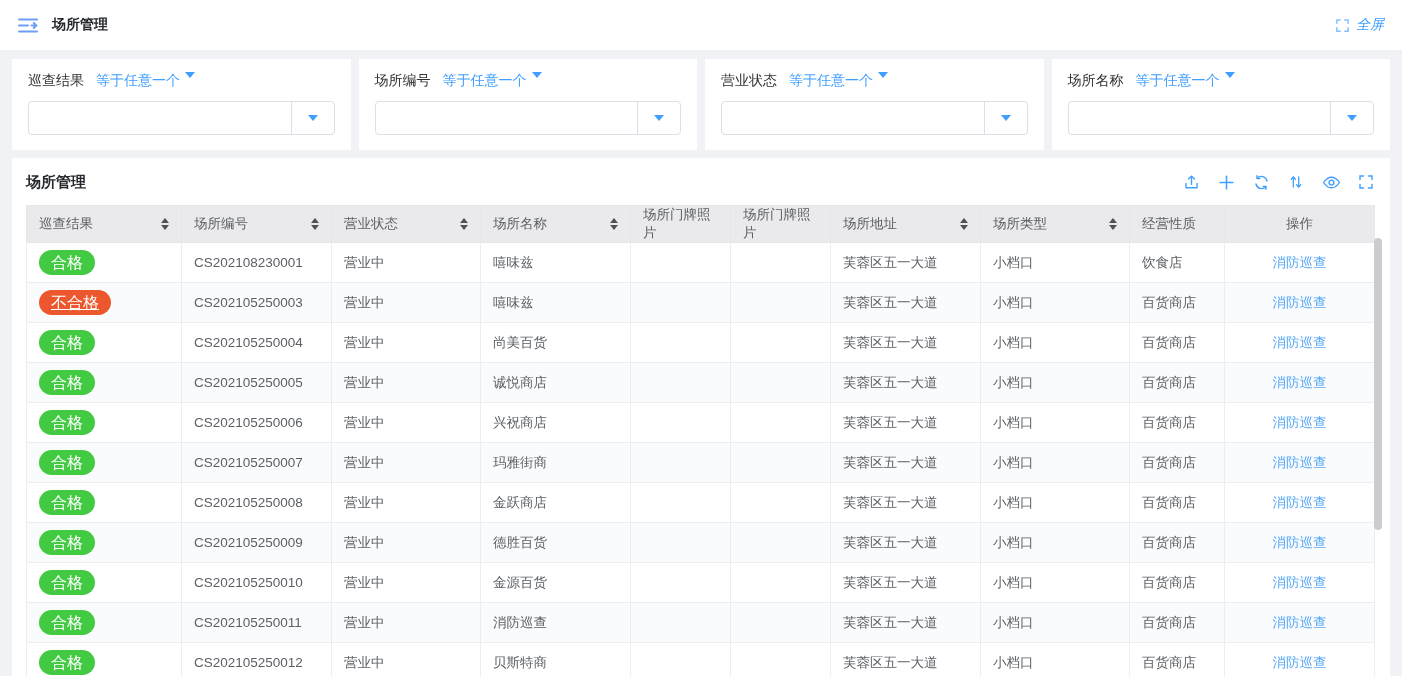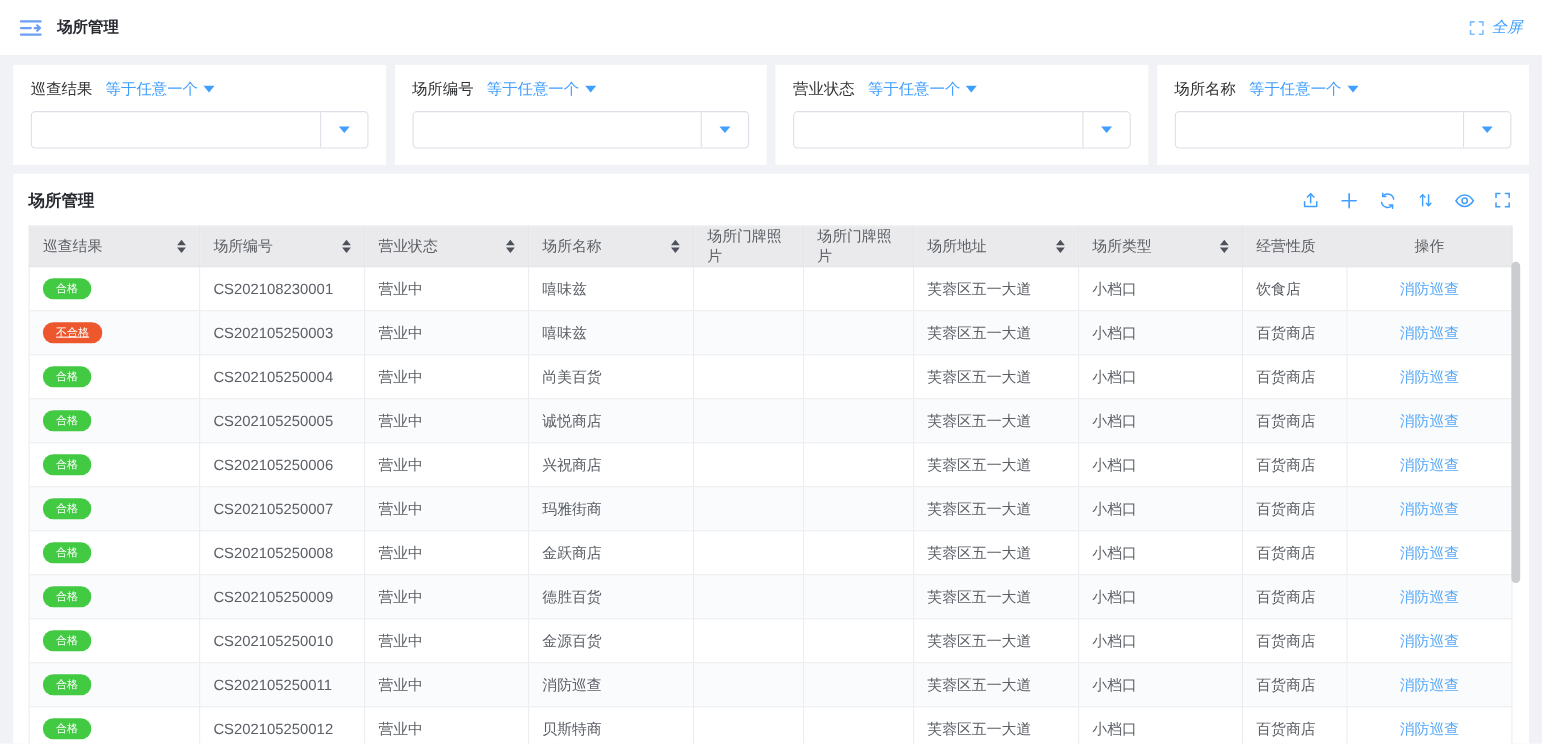--- a/index.html
+++ b/index.html
@@ -16,21 +16,21 @@
   }
   .topbar-left { display:flex; align-items:center; gap:14px; }
   .topbar-title { font-weight:bold; font-size:14px; color:#26292e; }
   .topbar-right { display:flex; align-items:center; gap:6px; color:var(--accent); cursor:pointer; font-size:14px;font-style:italic; }
   .icon-btn { display:inline-flex; align-items:center; cursor:pointer; }
   
   .filters { display:flex; gap:8px; margin:8px 12px 0; }
   .filter-card { flex:1; background:#fff; padding:13px 16px 15px; }
   .filter-head { display:flex; align-items:center; gap:12px; font-size:14px; }
   .filter-label { color:#303133; }
-  .filter-op { color:var(--accent); display:inline-flex; align-items:center; gap:5px; cursor:pointer; }
+  .filter-op { color:var(--accent); display:inline-flex; align-items:flex-start; gap:5px; cursor:pointer; }
   .caret-down { width:0; height:0; border-left:5px solid transparent; border-right:5px solid transparent; border-top:6px solid var(--accent); }
   .select { margin-top:11px; height:34px; border:1px solid #dcdfe6; border-radius:4px; background:#fff; display:flex; cursor:pointer; }
   .select-input { flex:1; }
   .select-arrow { width:43px; border-left:1px solid #dcdfe6; display:flex; align-items:center; justify-content:center; }
   
   .panel { background:#fff; margin:8px 12px 0; padding:14px 14px 0; height:527px; overflow:hidden; }
   .panel-head { display:flex; align-items:center; justify-content:space-between; margin-bottom:13px; }
   .panel-title { font-weight:bold; font-size:15px; color:#26292e; }
   .toolbar { display:flex; align-items:center; gap:15px; color:var(--accent); }
   .tbtn { display:inline-flex; align-items:center; justify-content:center; width:20px; height:20px; cursor:pointer; }
@@ -46,21 +46,21 @@
   .sorter { display:inline-flex; flex-direction:column; gap:2px; margin-left:4px; }
   .sorter i { display:block; width:0; height:0; border-left:4.5px solid transparent; border-right:4.5px solid transparent; }
   .sorter .up { border-bottom:5px solid #4d525a; }
   .sorter .dn { border-top:5px solid #4d525a; }
   .grid td {
     height:40px; padding:0 12px; border:1px solid #ebedf1; font-size:13.5px; color:#5c6066;
     background:#fff; white-space:nowrap; overflow:hidden;
   }
   .grid tbody tr:nth-child(even) td { background:#fafbfc; }
   .badge {
-    display:inline-block; padding:4.5px 12px; border-radius:13px; color:#fff; font-size:10px; line-height:1;
+    display:inline-block; padding:4.5px 12px; border-radius:13px; color:#fff; font-size:16px; line-height:1;
   }
   .badge.pass { background:var(--pass); }
   .badge.fail { background:var(--fail);text-decoration:underline; }
   a.action-link { color:var(--link); text-decoration:none; cursor:pointer; }
   .vscroll {
     position:absolute; top:33px; right:-6px; width:8px; height:292px;
     background:#cbcccf; border-radius:4px;
   }
 </style>
 </head>

